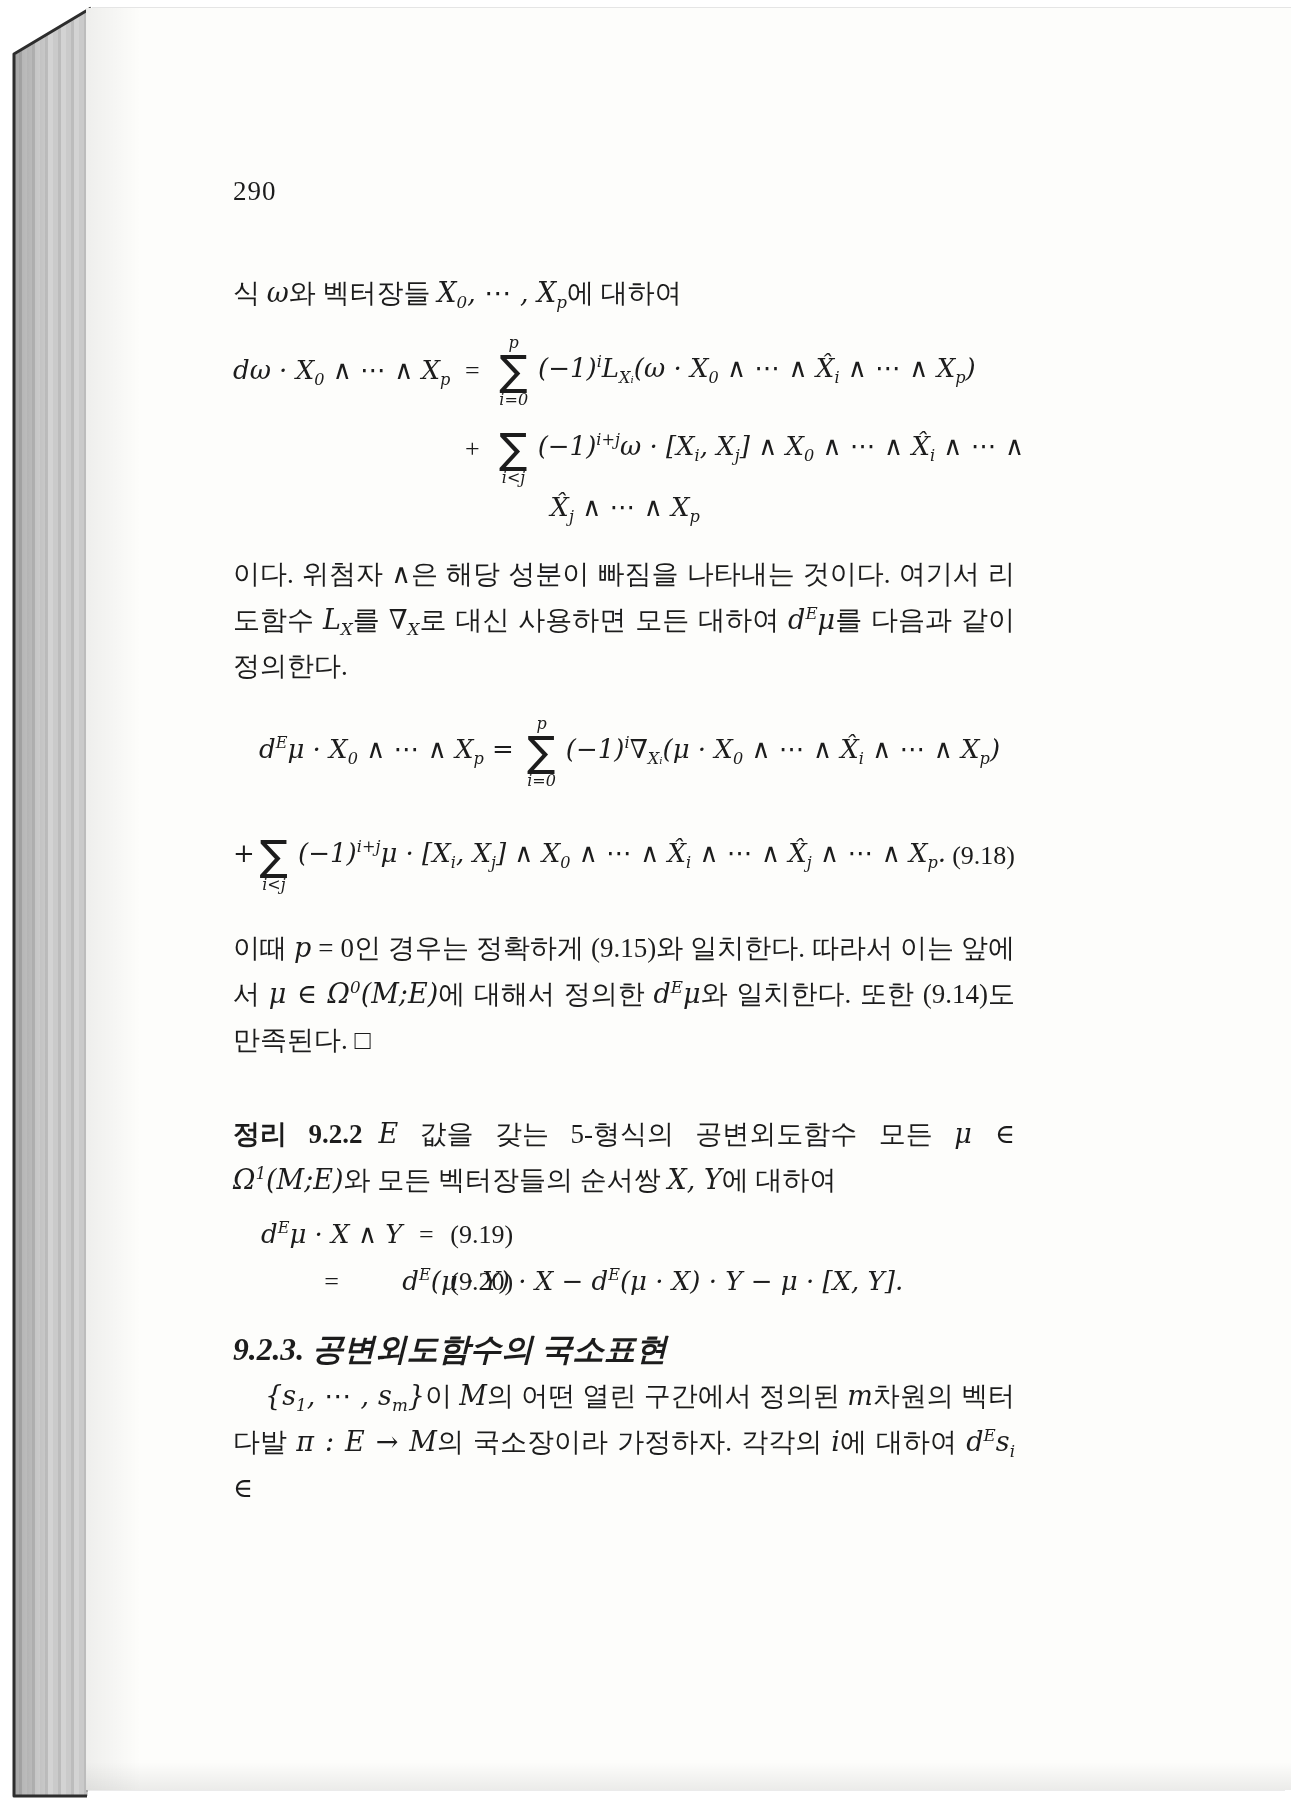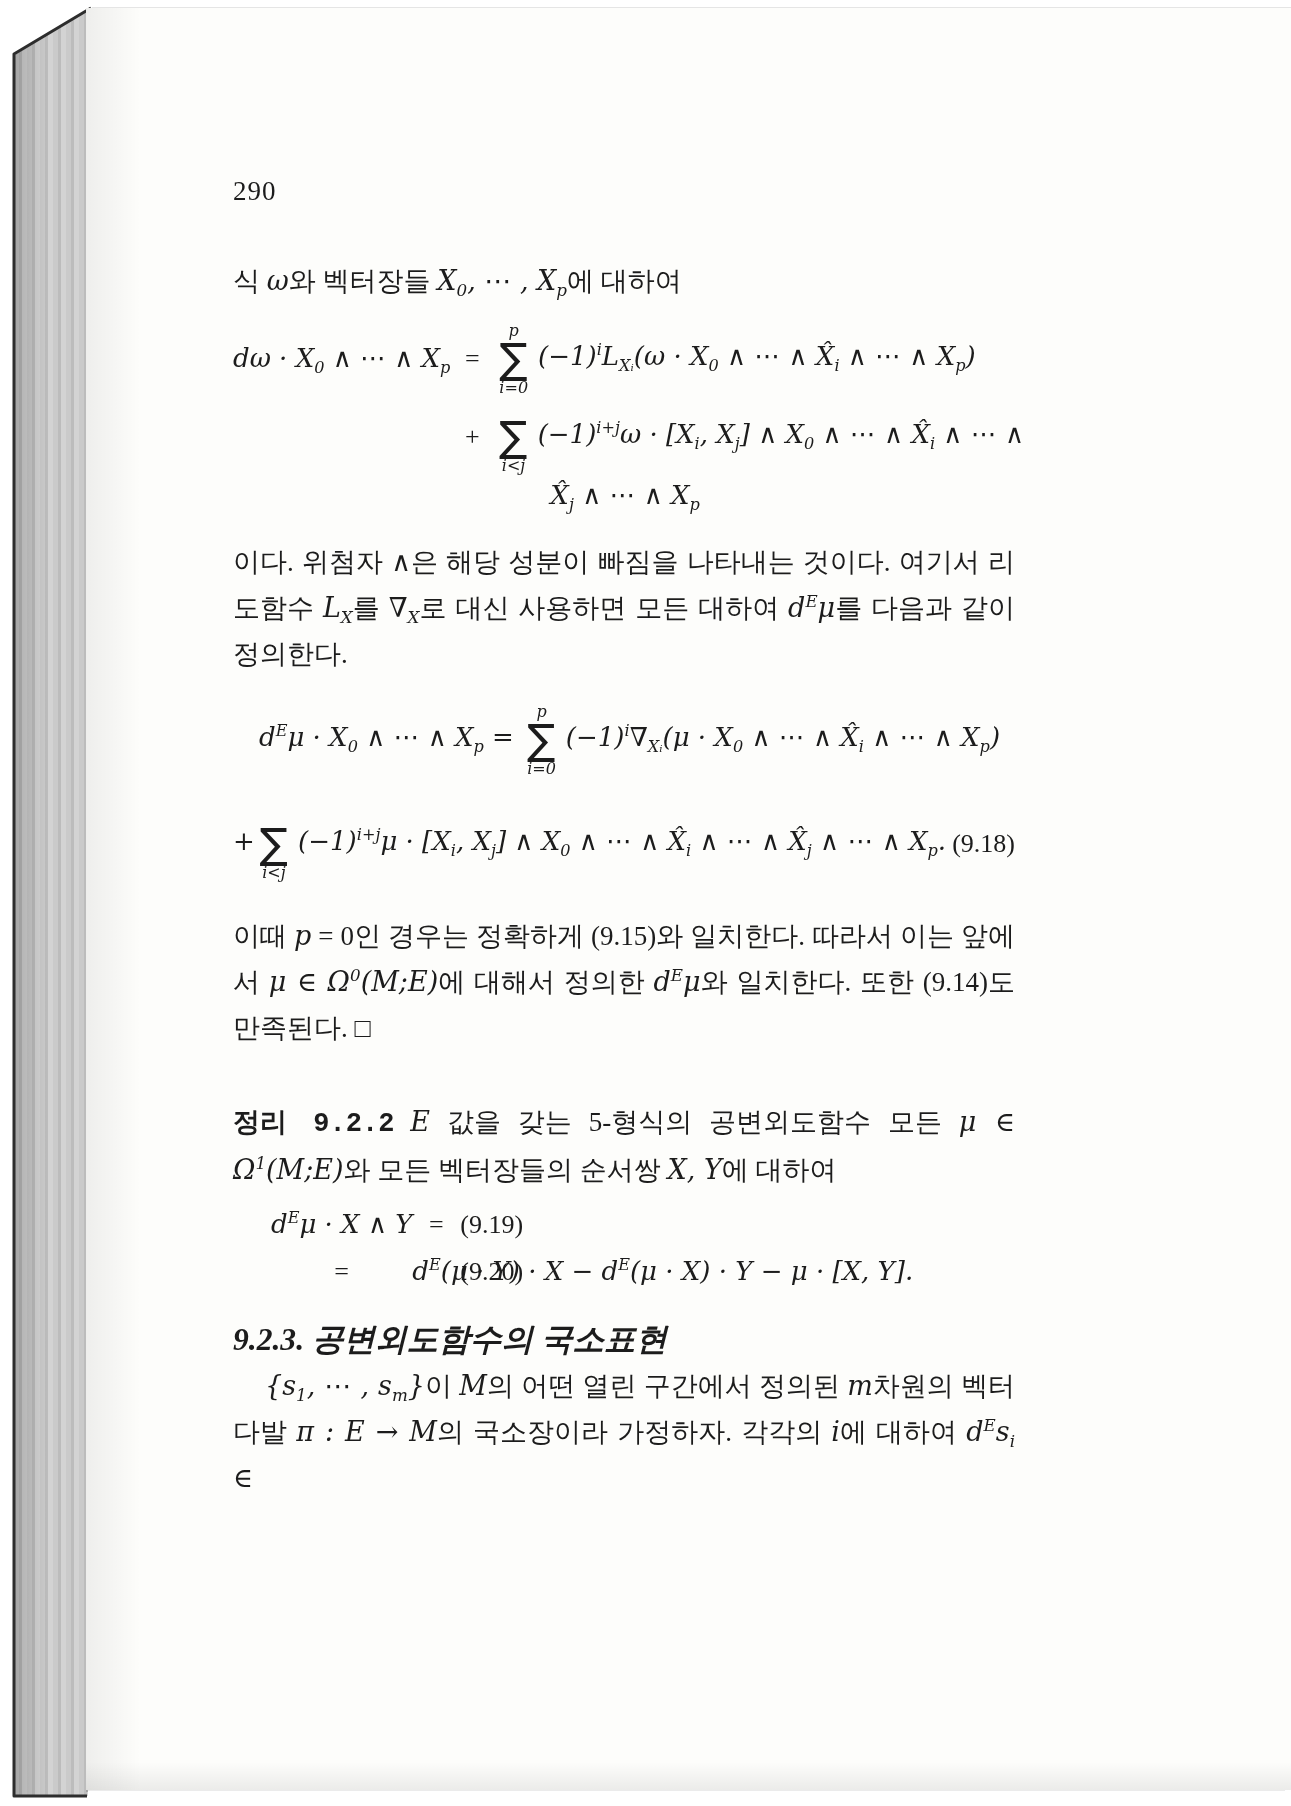--- a/index.html
+++ b/index.html
@@ -24,30 +24,30 @@
       linear-gradient(90deg, rgba(0,0,0,0.06), rgba(0,0,0,0) 55px),
       #fdfdfb;
   }
   .outline { position:absolute; left:0; top:0; pointer-events:none; }
   .content {
     position:absolute; left:147px; top:0; width:782px;
     font-size:27px; line-height:46px;
   }
   .pageno { padding-top:160px; letter-spacing:1px; }
   .para { text-align:justify; }
-  .p-intro   { margin-top:44px; }
+  .p-intro   { margin-top:56px; }
   .p-lie     { margin-top:26px; }
   .p-match   { margin-top:32px; }
   .p-theorem { margin-top:48px; }
   .p-local   { margin-top:0; text-indent:32px; }
 
   
   .mm  { font-family:"DejaVu Serif","DejaVu Sans",serif; font-style:italic; }
   .kt  { }
-  .kb  { font-weight:bold; margin-right:16px;font-family:Liberation Mono, monospace; }
+  .kb  { font-weight:bold; margin-right:16px; }
   sub.msub, sup.msup {
     font-family:"DejaVu Serif","DejaVu Sans",serif; font-style:italic;
     font-size:0.62em; line-height:0;
   }
   .sum {
     display:inline-flex; flex-direction:column; align-items:center;
     vertical-align:middle; margin:0 10px 0 5px; line-height:1;
   }
   .sum .sigma {
     font-size:42px; line-height:0.95; font-style:normal;
@@ -63,21 +63,21 @@
   .eqcell { white-space:nowrap; line-height:1.35; }
   .eq1 { margin-top:18px; }
   .eq1g { display:grid; grid-template-columns:max-content 44px 1fr; align-items:center; row-gap:4px; }
   .eq1g .op { text-align:center; }
   .eq1g .row3 { margin-left:56px; }
   .eq2 { margin-top:26px; margin-left:26px; }
   .eq3 { margin-top:30px; display:flex; align-items:center; }
   .eq3 .eqbody { white-space:nowrap; line-height:1.35; }
   .eq3 .tag { margin-left:auto; }
   .eq4 { margin-top:14px; }
-  .eq4g { display:grid; grid-template-columns:max-content 48px 1fr max-content; align-items:center; row-gap:12px; margin-left:38px; }
+  .eq4g { display:grid; grid-template-columns:max-content 48px 1fr max-content; align-items:center; row-gap:12px; margin-left:28px; }
   .eq4g .op { text-align:center; }
   .tag { font-style:normal; font-family:Liberation Serif, serif; }
 
   .heading { margin-top:28px; font-weight:bold;font-style:italic; }
 </style>
 </head>
 <body>
 
 <div class="canvas">
 

